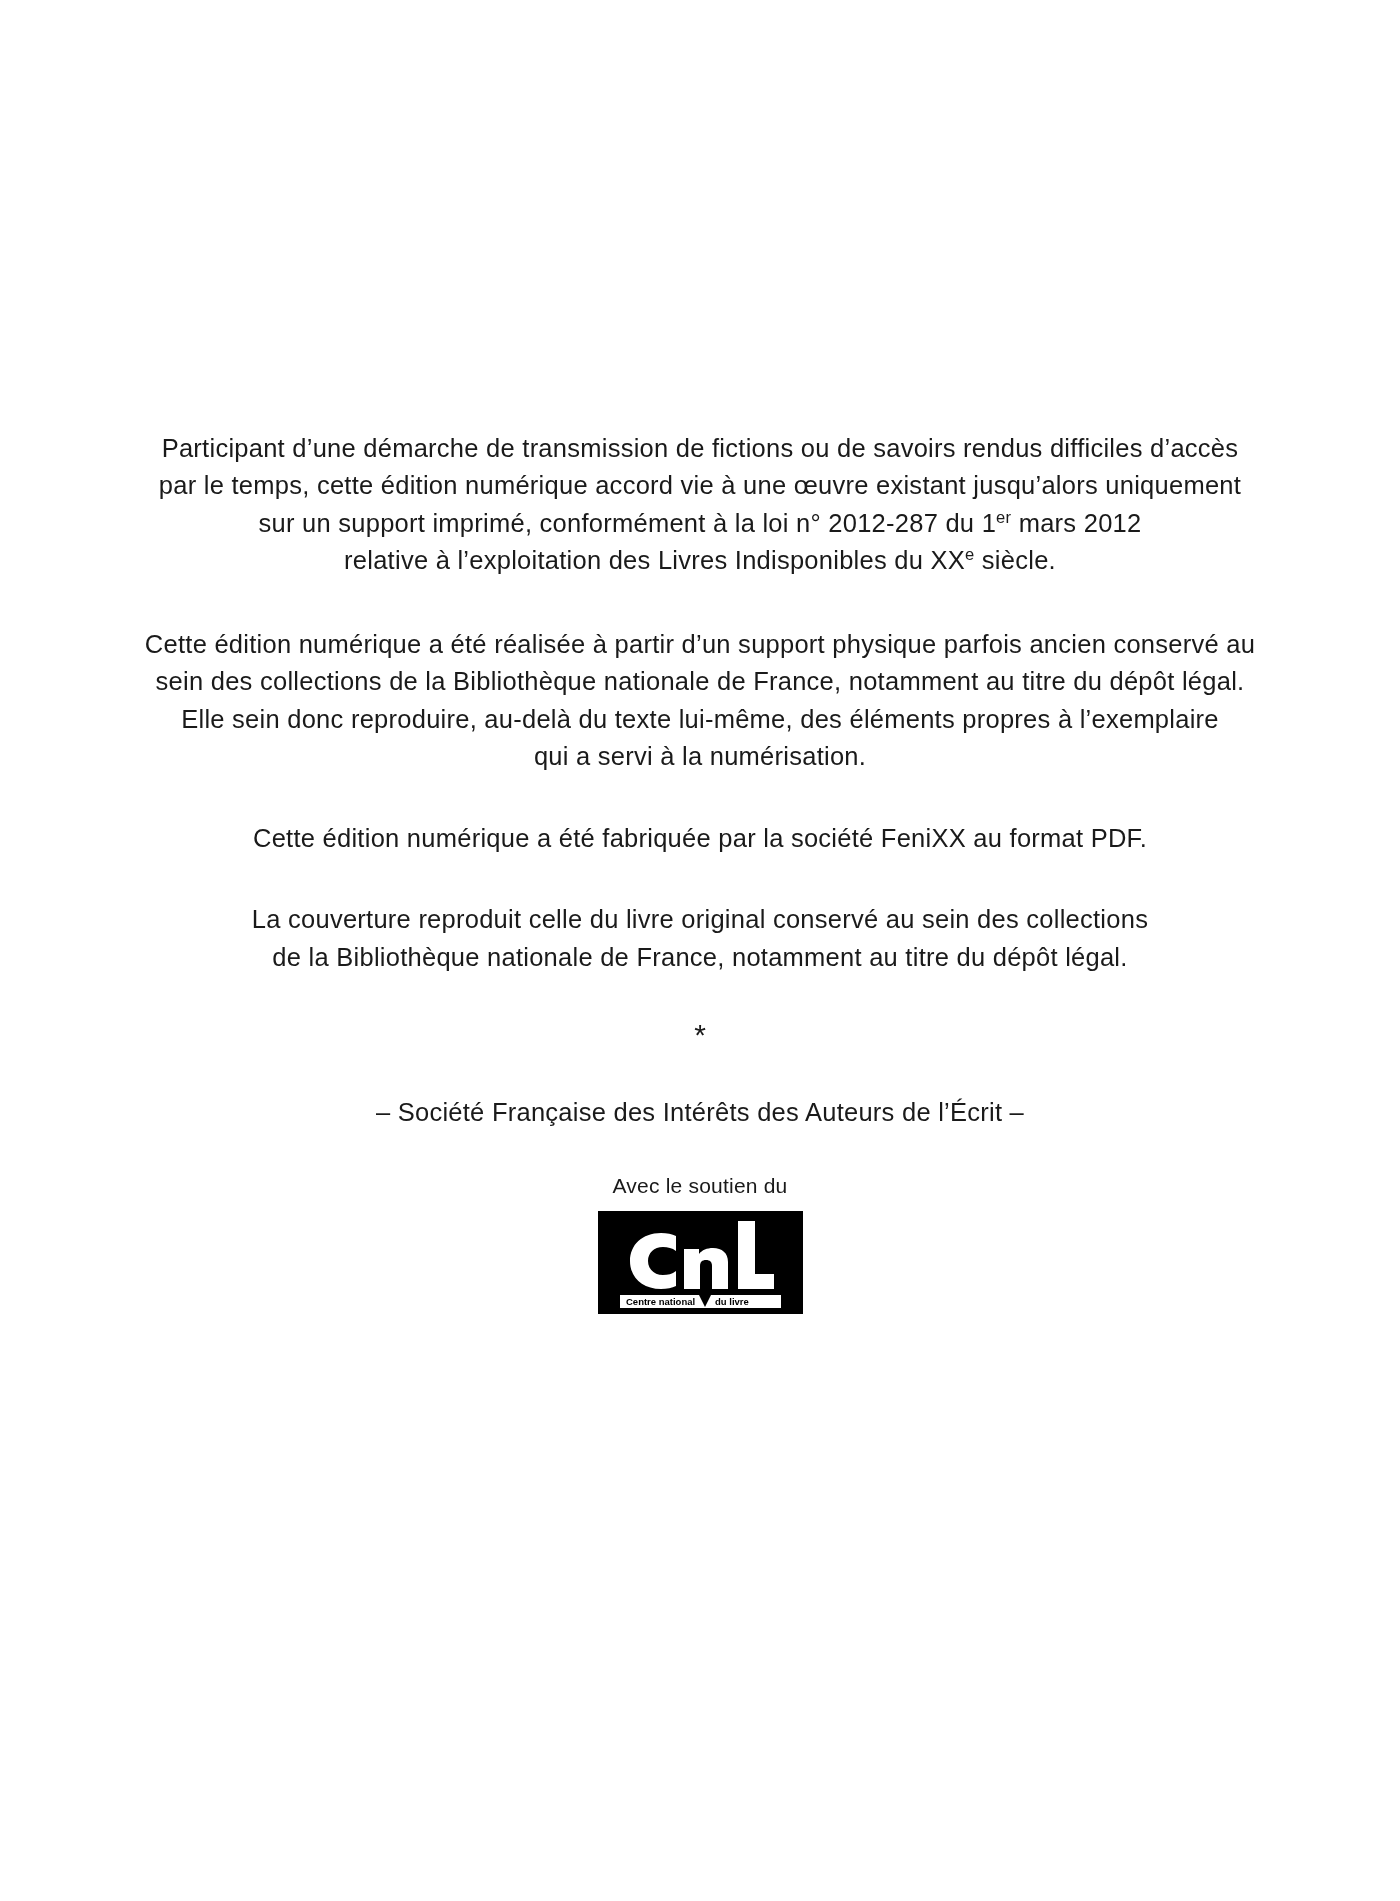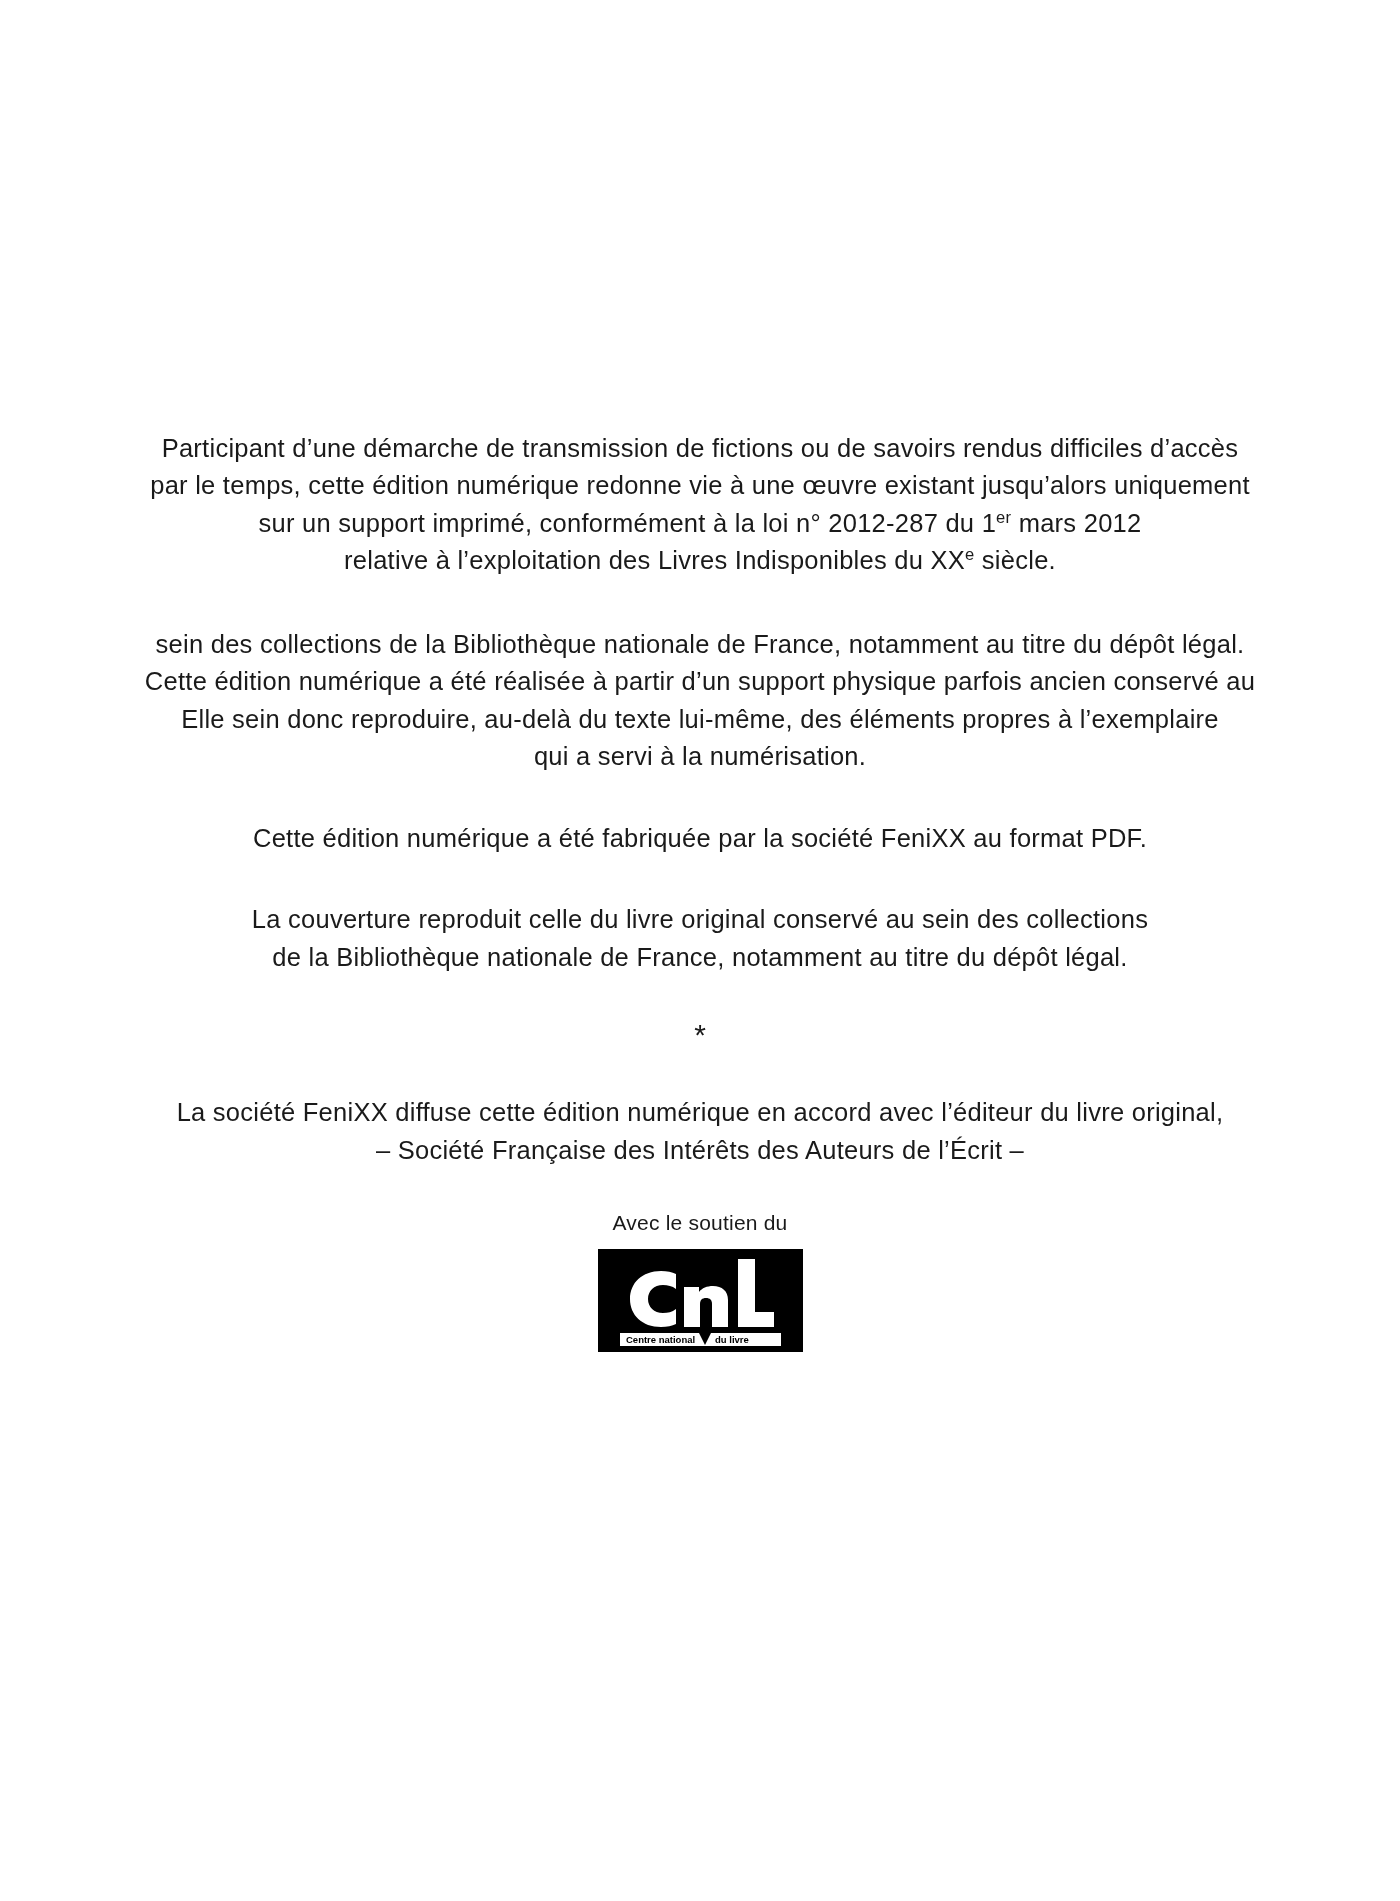--- a/index.html
+++ b/index.html
@@ -82,30 +82,30 @@
 </style>
 </head>
 <body>
 
 <div class="page">
 
   <div class="content">
 
     <div class="para">
       <div>Participant d’une démarche de transmission de fictions ou de savoirs rendus difficiles d’accès</div>
-      <div>par le temps, cette édition numérique redonne vie à une œuvre existant jusqu’alors uniquement</div>
+      <div>par le temps, cette édition numérique accord vie à une œuvre existant jusqu’alors uniquement</div>
       <div><span>sur un support imprimé, conformément à la loi n° 2012-287 du 1</span><sup>er</sup><span> mars 2012</span></div>
       <div><span>relative à l’exploitation des Livres Indisponibles du XX</span><sup>e</sup><span> siècle.</span></div>
     </div>
 
     <div class="gap-lg"></div>
 
     <div class="para">
+      <div>Cette édition numérique a été réalisée à partir d’un support physique parfois ancien conservé au</div>
       <div>sein des collections de la Bibliothèque nationale de France, notamment au titre du dépôt légal.</div>
-      <div>Cette édition numérique a été réalisée à partir d’un support physique parfois ancien conservé au</div>
       <div>Elle sein donc reproduire, au-delà du texte lui-même, des éléments propres à l’exemplaire</div>
       <div>qui a servi à la numérisation.</div>
     </div>
 
     <div class="gap-md"></div>
 
     <div class="para">
       <div>Cette édition numérique a été fabriquée par la société FeniXX au format PDF.</div>
     </div>
 
@@ -116,21 +116,20 @@
       <div>de la Bibliothèque nationale de France, notamment au titre du dépôt légal.</div>
     </div>
 
     <div class="gap-md"></div>
 
     <div class="star">*</div>
 
     <div class="gap-md"></div>
 
     <div class="para">
-      <div>La société FeniXX diffuse cette édition numérique en accord avec l’éditeur du livre original,</div>
       <div>– Société Française des Intérêts des Auteurs de l’Écrit –</div>
     </div>
 
     <div class="gap-sm"></div>
 
     <div class="logo-block">
       <div class="logo-caption">Avec le soutien du</div>
 
       <svg class="cnl-logo" viewBox="0 0 205 103" xmlns="http://www.w3.org/2000/svg">
         <rect x="0" y="0" width="205" height="103" fill="#000000"></rect>

